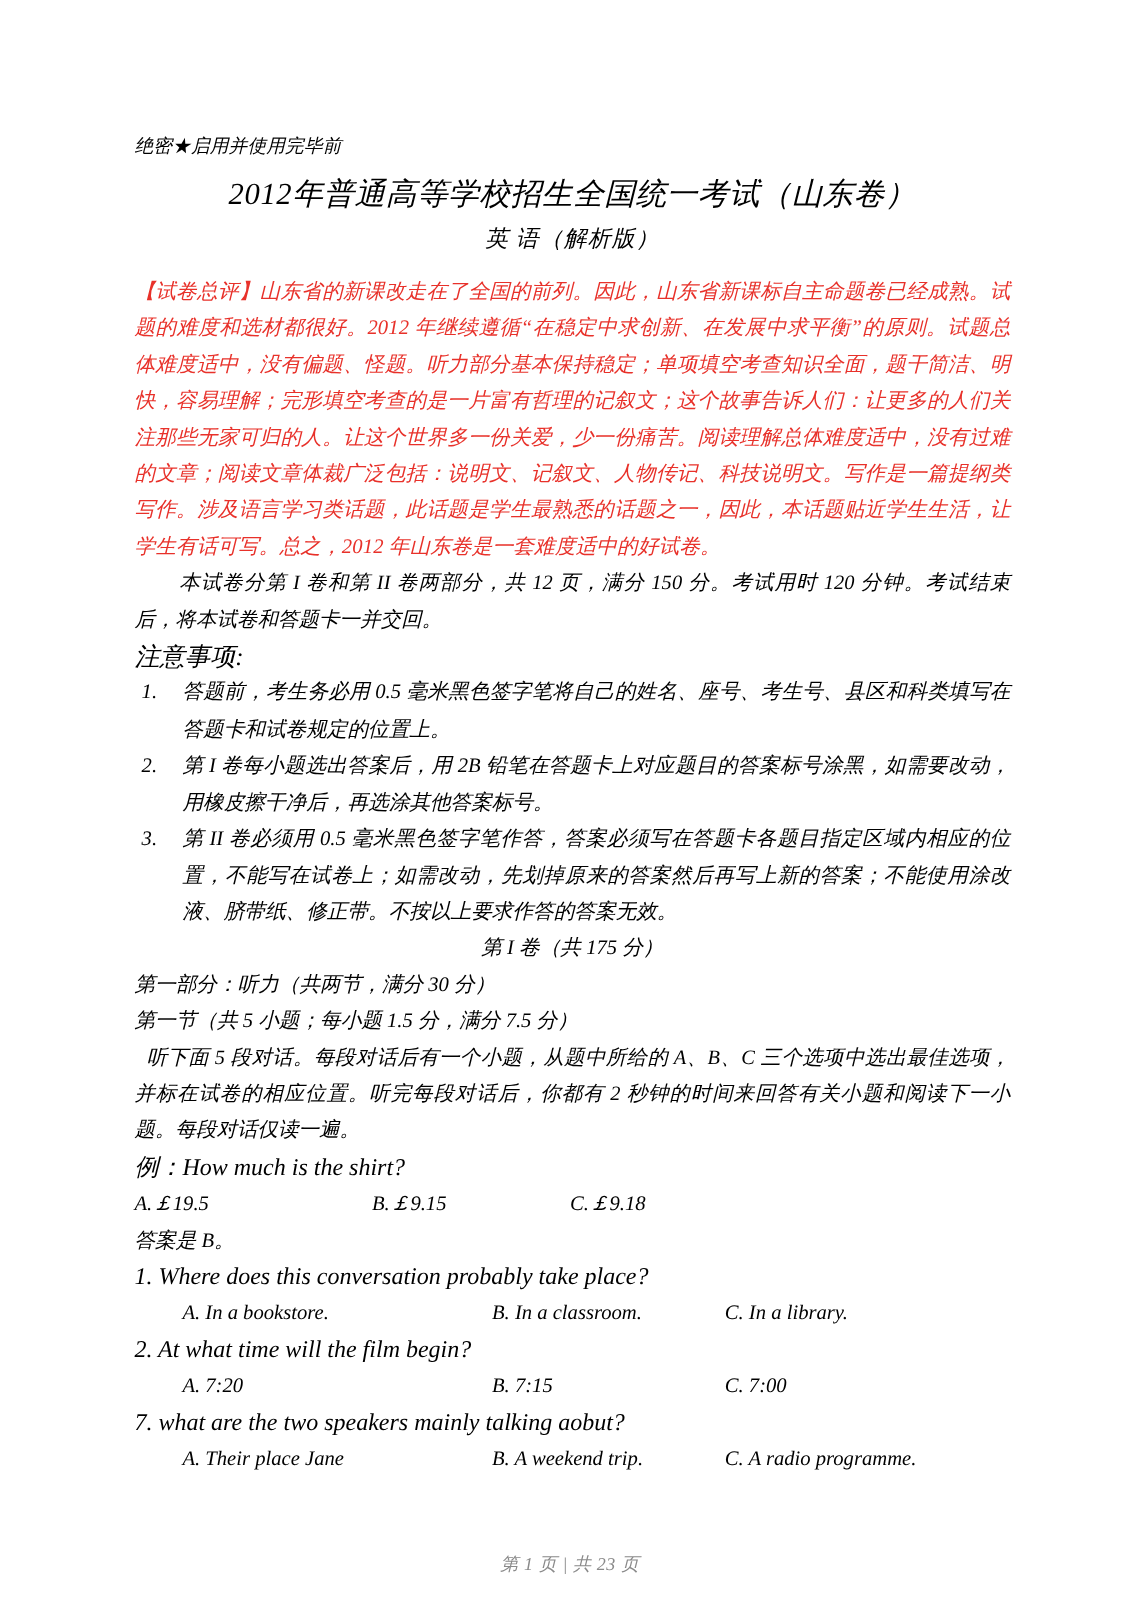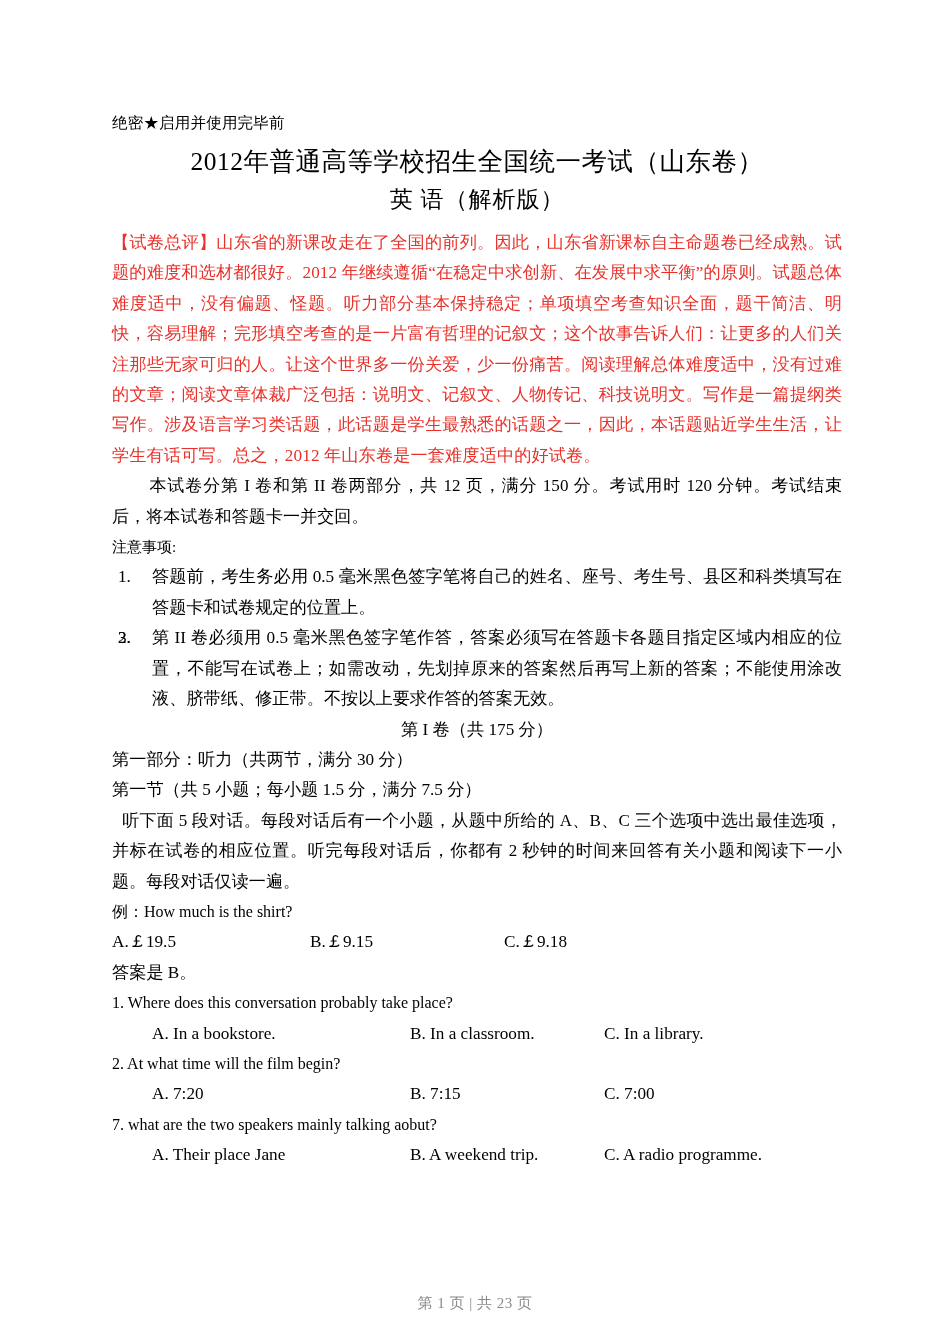--- a/index.html
+++ b/index.html
@@ -15,40 +15,41 @@
     position: relative;
     overflow: hidden;
   }
 
   .page {
     position: relative;
     width: 950px;
     height: 1266px;
     box-sizing: border-box;
     padding: 112px 108px 16px 112px;
+    font-style: italic;
   }
 
   .secrecy-line {
     font-size: 15.5px;
     line-height: 22px;
     letter-spacing: 0.2px;
     margin: 0 0 8px 0;
   }
 
   h1.doc-title {
     font-size: 25.5px;
     font-weight: normal;
     text-align: center;
     margin: 0;
     line-height: 40px;
     letter-spacing: 0.5px;
   }
 
   h2.doc-subtitle {
-    font-size: 23px;
+    font-size: 19px;
     font-weight: normal;
     text-align: center;
     margin: 0 0 10px 0;
     line-height: 36px;
     letter-spacing: 1px;
   }
 
   .review-block {
     color: #e8312a;
     font-size: 17.2px;
@@ -65,21 +66,21 @@
     text-align: justify;
     text-justify: inter-ideograph;
     margin: 0;
     letter-spacing: 0.1px;
   }
   .para.indent {
     text-indent: 2.2em;
   }
 
   .notice-label {
-    font-size: 15px;
+    font-size: 21px;
     line-height: 30.4px;
     margin: 0;
   }
 
   ol.notice-list {
     margin: 0;
     padding: 0;
     list-style: none;
   }
   ol.notice-list li {
@@ -108,40 +109,40 @@
     font-size: 17.2px;
     line-height: 30.4px;
     margin: 0;
   }
 
   .lead-indent {
     text-indent: 0.6em;
   }
 
   .q-stem {
-    font-size: 16px;
+    font-size: 20px;
     line-height: 30.4px;
     margin: 0;
   }
 
   .opt-row {
     font-size: 17.2px;
     line-height: 30.4px;
     margin: 0;
     position: relative;
     height: 30.4px;
   }
   .opt-row .opt {
     position: absolute;
     top: 0;
     white-space: nowrap;
   }
   .opt-row.sample .opt-a { left: 0px; }
   .opt-row.sample .opt-b { left: 198px; }
-  .opt-row.sample .opt-c { left: 392px; }
+  .opt-row.sample .opt-c { left: 363px; }
 
   .opt-row.q .opt-a { left: 40px; }
   .opt-row.q .opt-b { left: 298px; }
   .opt-row.q .opt-c { left: 492px; }
 
   .answer-line {
     font-size: 17.2px;
     line-height: 30.4px;
     margin: 0;
   }
@@ -171,21 +172,21 @@
 
   <p class="para indent">本试卷分第 I 卷和第 II 卷两部分，共 12 页，满分 150 分。考试用时 120 分钟。考试结束后，将本试卷和答题卡一并交回。</p>
 
   <p class="notice-label">注意事项:</p>
 
   <ol class="notice-list">
     <li>
       <span class="num">1.</span><span>答题前，考生务必用 0.5 毫米黑色签字笔将自己的姓名、座号、考生号、县区和科类填写在答题卡和试卷规定的位置上。</span>
     </li>
     <li>
-      <span class="num">2.</span>
+      <span class="num">2.</span><span>第 I 卷每小题选出答案后，用 2B 铅笔在答题卡上对应题目的答案标号涂黑，如需要改动，用橡皮擦干净后，再选涂其他答案标号。</span>
     </li>
     <li>
       <span class="num">3.</span><span>第 II 卷必须用 0.5 毫米黑色签字笔作答，答案必须写在答题卡各题目指定区域内相应的位置，不能写在试卷上；如需改动，先划掉原来的答案然后再写上新的答案；不能使用涂改液、脐带纸、修正带。不按以上要求作答的答案无效。</span>
     </li>
   </ol>
 
   <p class="centered-heading">第 I 卷（共 175 分）</p>
 
   <p class="section-line">第一部分：听力（共两节，满分 30 分）</p>
   <p class="section-line">第一节（共 5 小题；每小题 1.5 分，满分 7.5 分）</p>

